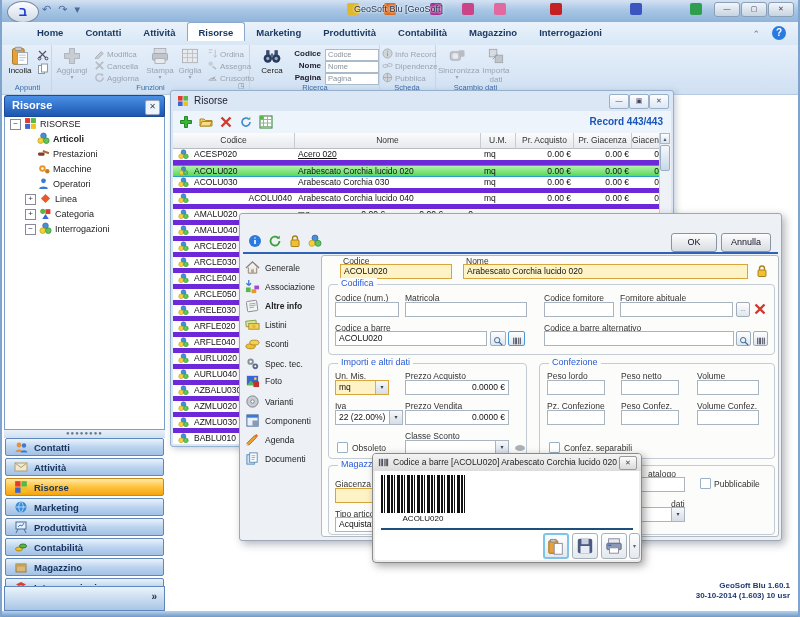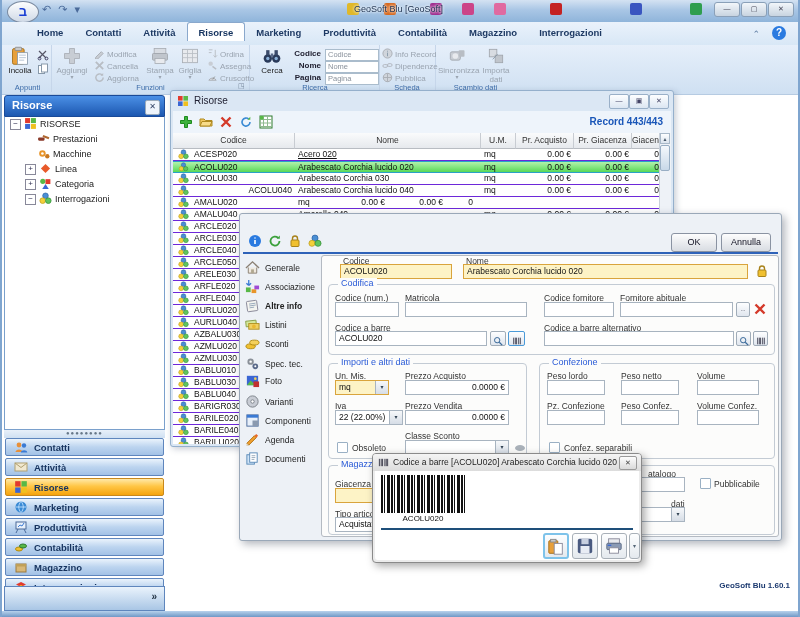--- a/index.html
+++ b/index.html
@@ -72,21 +72,21 @@
   #lw-title .tx{position:absolute;left:23px;top:0;}
   .lwbtn{position:absolute;top:3px;width:18px;height:13px;border:1px solid #9ab0c8;border-radius:2px;
     background:linear-gradient(#fdfeff,#dce6f2);font-size:7px;text-align:center;line-height:12px;color:#446;}
   #lw-tools{position:absolute;left:2px;top:20px;right:2px;height:22px;background:#eef4fb;border-bottom:1px solid #c8d6e6;}
   #lw-tools .tbi{position:absolute;top:4px;width:14px;height:14px;}
   #lw-rec{position:absolute;right:8px;top:5px;font-size:10px;font-weight:bold;color:#1a56b8;}
   #lw-head{position:absolute;left:2px;top:42px;height:16px;display:flex;}
   .hcell{background:linear-gradient(#fafbfc,#e6e9ed);border-right:1px solid #c8ccd2;border-bottom:1px solid #b8bcc2;
     font-size:8.5px;color:#333;text-align:center;line-height:15px;box-sizing:border-box;}
   #lw-rows{position:absolute;left:2px;top:58px;bottom:2px;width:489px;overflow:hidden;background:#fff;}
-  .trowl{display:flex;height:11px;line-height:11px;font-size:8.5px;color:#111;border-bottom:1px solid #6d28d9;}
+  .trowl{display:flex;height:11px;line-height:11px;font-size:8.5px;color:#111;border-bottom:5px solid #6d28d9;}
   .trowl .c{box-sizing:border-box;padding:0 3px;white-space:nowrap;overflow:hidden;}
   .trowl .ric{width:18px;padding:0 0 0 3px;}
   .trowl .ric svg{width:9px;height:9px;}
   .trowl.sel{background:linear-gradient(#b2f2aa,#58d858);border-top:1px solid #2aa0c8;border-bottom:1px solid #2aa0c8;height:10px;line-height:10px;}
   .num{text-align:right;}
   #lw-scroll{position:absolute;right:2px;top:42px;width:11px;bottom:2px;background:#eef2f7;border-left:1px solid #c8d0da;}
   .sbtn{position:absolute;left:0;width:10px;height:11px;background:linear-gradient(#fdfeff,#dbe4ee);border:1px solid #a8b8c8;
     box-sizing:border-box;font-size:5px;text-align:center;line-height:10px;color:#456;}
   .sthumb{position:absolute;left:0;top:12px;width:10px;height:26px;background:linear-gradient(#f4f8fc,#c8d8e8);border:1px solid #98aec4;box-sizing:border-box;border-radius:2px;}
   
@@ -327,29 +327,38 @@
     <span class="ttl">Risorse</span>
     <span class="cls">✕</span>
   </div>
   <div id="treebox">
       <div class="trow" style="padding-left: 5px;"><span class="exp">−</span><span class="ti"><svg viewBox="0 0 12 12" style="width: 100%; height: 100%; display: block;">
             <rect x="1" y="1" width="4.6" height="4.6" fill="#e23a2e"></rect>
             <rect x="6.4" y="1" width="4.6" height="4.6" fill="#58b847"></rect>
             <rect x="1" y="6.4" width="4.6" height="4.6" fill="#3a66d4"></rect>
             <rect x="6.4" y="6.4" width="4.6" height="4.6" fill="#f0c020"></rect>
           </svg></span><span>RISORSE</span></div>
+      <div class="trow bold" style="padding-left: 20px;"><span style="display: inline-block; width: 12px;"></span><span class="ti"><svg viewBox="0 0 12 12" style="width: 100%; height: 100%; display: block;">
+            <circle cx="6" cy="3.5" r="2.6" fill="#4a8fd4" stroke="#2a5fa0" stroke-width=".6"></circle>
+            <circle cx="3.4" cy="8" r="2.6" fill="#f4d03a" stroke="#b89a18" stroke-width=".6"></circle>
+            <circle cx="8.6" cy="8" r="2.6" fill="#5fc45f" stroke="#2f8a2f" stroke-width=".6"></circle>
+          </svg></span><span>Articoli</span></div>
       <div class="trow" style="padding-left: 20px;"><span style="display: inline-block; width: 12px;"></span><span class="ti"><svg viewBox="0 0 12 12" style="width: 100%; height: 100%; display: block;">
             <rect x="1" y="5" width="6" height="3" rx="1" fill="#8a3a2a"></rect>
             <rect x="5" y="3" width="6" height="2" fill="#b0682f" transform="rotate(20 6 5)"></rect>
           </svg></span><span>Prestazioni</span></div>
       <div class="trow" style="padding-left: 20px;"><span style="display: inline-block; width: 12px;"></span><span class="ti"><svg viewBox="0 0 12 12" style="width: 100%; height: 100%; display: block;">
             <circle cx="5" cy="6" r="3" fill="#e8952a"></circle>
             <circle cx="5" cy="6" r="1.2" fill="#fff"></circle>
             <circle cx="9.5" cy="8.5" r="2" fill="#c87820"></circle>
           </svg></span><span>Macchine</span></div>
+      <div class="trow" style="padding-left: 20px;"><span style="display: inline-block; width: 12px;"></span><span class="ti"><svg viewBox="0 0 12 12" style="width: 100%; height: 100%; display: block;">
+            <circle cx="6" cy="3.5" r="2.2" fill="#3a7ad4"></circle>
+            <path d="M2 11c0-3 8-3 8 0z" fill="#3a7ad4"></path>
+          </svg></span><span>Operatori</span></div>
       <div class="trow" style="padding-left: 20px;"><span class="exp">+</span><span class="ti"><svg viewBox="0 0 12 12" style="width: 100%; height: 100%; display: block;">
             <rect x="3" y="3" width="6" height="6" fill="#e85a2a" transform="rotate(45 6 6)"></rect>
           </svg></span><span>Linea</span></div>
       <div class="trow" style="padding-left: 20px;"><span class="exp">+</span><span class="ti"><svg viewBox="0 0 12 12" style="width: 100%; height: 100%; display: block;">
             <circle cx="3.5" cy="4" r="2.4" fill="#58b847"></circle>
             <rect x="6" y="2" width="4.5" height="4.5" fill="#e23a2e"></rect>
             <path d="M3 11l3-4.5 3 4.5z" fill="#3a66d4"></path>
           </svg></span><span>Categoria</span></div>
       <div class="trow" style="padding-left: 20px;"><span class="exp">−</span><span class="ti"><svg viewBox="0 0 12 12" style="width: 100%; height: 100%; display: block;">
             <circle cx="6" cy="3.5" r="2.6" fill="#4a8fd4" stroke="#2a5fa0" stroke-width=".6"></circle>
@@ -1092,15 +1101,16 @@
             <rect x="2" y="7" width="16" height="7" rx="1" fill="#8a9ab4" stroke="#5a6a84"></rect>
             <rect x="5" y="12" width="10" height="6" fill="#fff" stroke="#889"></rect>
             <rect x="3" y="8.5" width="4" height="1.5" fill="#3a6ad4"></rect>
           </svg></div>
       <div class="bcbtn" style="left:254px;width:11px;font-size:6px;line-height:24px;color:#567">▾</div>
     </div>
   </div>
 
   <div id="statusmsg">
     <div>GeoSoft Blu 1.60.1</div>
+    <div>30-10-2014 (1.603) 10 usr</div>
   </div>
   <div id="bottomframe"></div>
 </div>
 
 </body></html>

